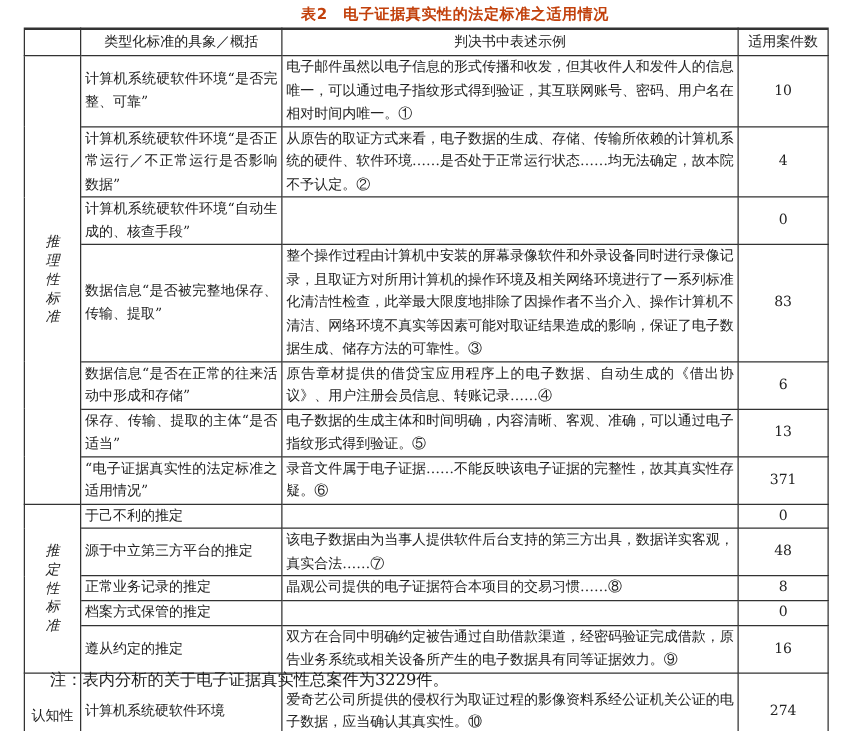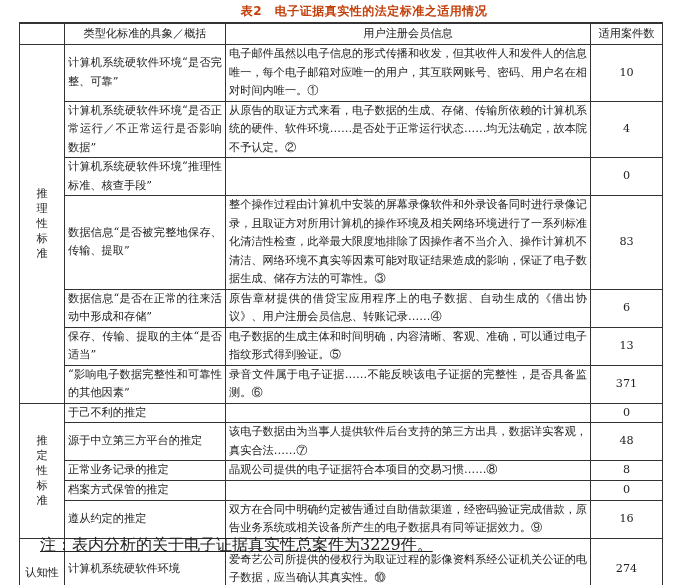--- a/index.html
+++ b/index.html
@@ -27,87 +27,87 @@
     vertical-align: middle;
     font-weight: normal;
     overflow: hidden;
   }
   table.main { border-top: 2px solid #333; border-bottom: 2px solid #333; }
   th { height: 20px; }
   td.group {
     text-align: center; padding: 0;
     line-height: 15px;
   }
-  td.group .vert { display: inline-block; width: 12px; word-break: break-all; }
+  td.group .vert { display: inline-block; width: 12px; word-break: break-all; font-style: italic; }
   td.group .horiz { display: inline-block; width: 38px; line-height: 18px; margin-top: 25px; }
   td.count { text-align: center; margin-left: 12px; }
   td.std, td.ex { text-align: justify; }
   .note {
     position: absolute; top: 535px; left: 40px;
-    font-size: 16px; color: #222; text-decoration: underline;
+    font-size: 13px; color: #222;
   }
 </style>
 </head>
 <body>
 
 <div class="title">表2　电子证据真实性的法定标准之适用情况</div>
 
 <table class="main">
   <colgroup>
     <col style="width:45px">
     <col style="width:161px">
     <col style="width:365px">
     <col style="width:72px">
   </colgroup>
   <thead>
     <tr>
       <th></th>
       <th>类型化标准的具象／概括</th>
-      <th>用户注册会员信息</th>
+      <th>判决书中表述示例</th>
       <th>适用案件数</th>
     </tr>
   </thead>
   <tbody>
 
     <tr style="height:54px">
       <td class="group" rowspan="7">
         <span class="vert">推理性标准</span>
       </td>
       <td class="std">计算机系统硬软件环境“是否完整、可靠”</td>
-      <td class="ex">电子邮件虽然以电子信息的形式传播和收发，但其收件人和发件人的信息唯一，每个电子邮箱对应唯一的用户，其互联网账号、密码、用户名在相对时间内唯一。①</td>
+      <td class="ex">电子邮件虽然以电子信息的形式传播和收发，但其收件人和发件人的信息唯一，可以通过电子指纹形式得到验证，其互联网账号、密码、用户名在相对时间内唯一。①</td>
       <td class="count">10</td>
     </tr>
     <tr style="height:56px">
       <td class="std">计算机系统硬软件环境“是否正常运行／不正常运行是否影响数据”</td>
       <td class="ex">从原告的取证方式来看，电子数据的生成、存储、传输所依赖的计算机系统的硬件、软件环境……是否处于正常运行状态……均无法确定，故本院不予认定。②</td>
       <td class="count">4</td>
     </tr>
     <tr style="height:38px">
-      <td class="std">计算机系统硬软件环境“推理性标准、核查手段”</td>
+      <td class="std">计算机系统硬软件环境“自动生成的、核查手段”</td>
       <td class="ex"></td>
       <td class="count">0</td>
     </tr>
     <tr style="height:90px">
       <td class="std">数据信息“是否被完整地保存、传输、提取”</td>
       <td class="ex">整个操作过程由计算机中安装的屏幕录像软件和外录设备同时进行录像记录，且取证方对所用计算机的操作环境及相关网络环境进行了一系列标准化清洁性检查，此举最大限度地排除了因操作者不当介入、操作计算机不清洁、网络环境不真实等因素可能对取证结果造成的影响，保证了电子数据生成、储存方法的可靠性。③</td>
       <td class="count">83</td>
     </tr>
     <tr style="height:37px">
       <td class="std">数据信息“是否在正常的往来活动中形成和存储”</td>
       <td class="ex">原告章材提供的借贷宝应用程序上的电子数据、自动生成的《借出协议》、用户注册会员信息、转账记录……④</td>
       <td class="count">6</td>
     </tr>
     <tr style="height:37px">
       <td class="std">保存、传输、提取的主体“是否适当”</td>
       <td class="ex">电子数据的生成主体和时间明确，内容清晰、客观、准确，可以通过电子指纹形式得到验证。⑤</td>
       <td class="count">13</td>
     </tr>
     <tr style="height:38px">
-      <td class="std">“影响电子数据完整性和可靠性的其他因素”</td>
-      <td class="ex">录音文件属于电子证据……不能反映该电子证据的完整性，是否具备监测。⑥</td>
+      <td class="std">“电子证据真实性的法定标准之适用情况”</td>
+      <td class="ex">录音文件属于电子证据……不能反映该电子证据的完整性，故其真实性存疑。⑥</td>
       <td class="count">371</td>
     </tr>
 
     <tr style="height:19px">
       <td class="group" rowspan="5">
         <span class="vert">推定性标准</span>
       </td>
       <td class="std">于己不利的推定</td>
       <td class="ex"></td>
       <td class="count">0</td>

